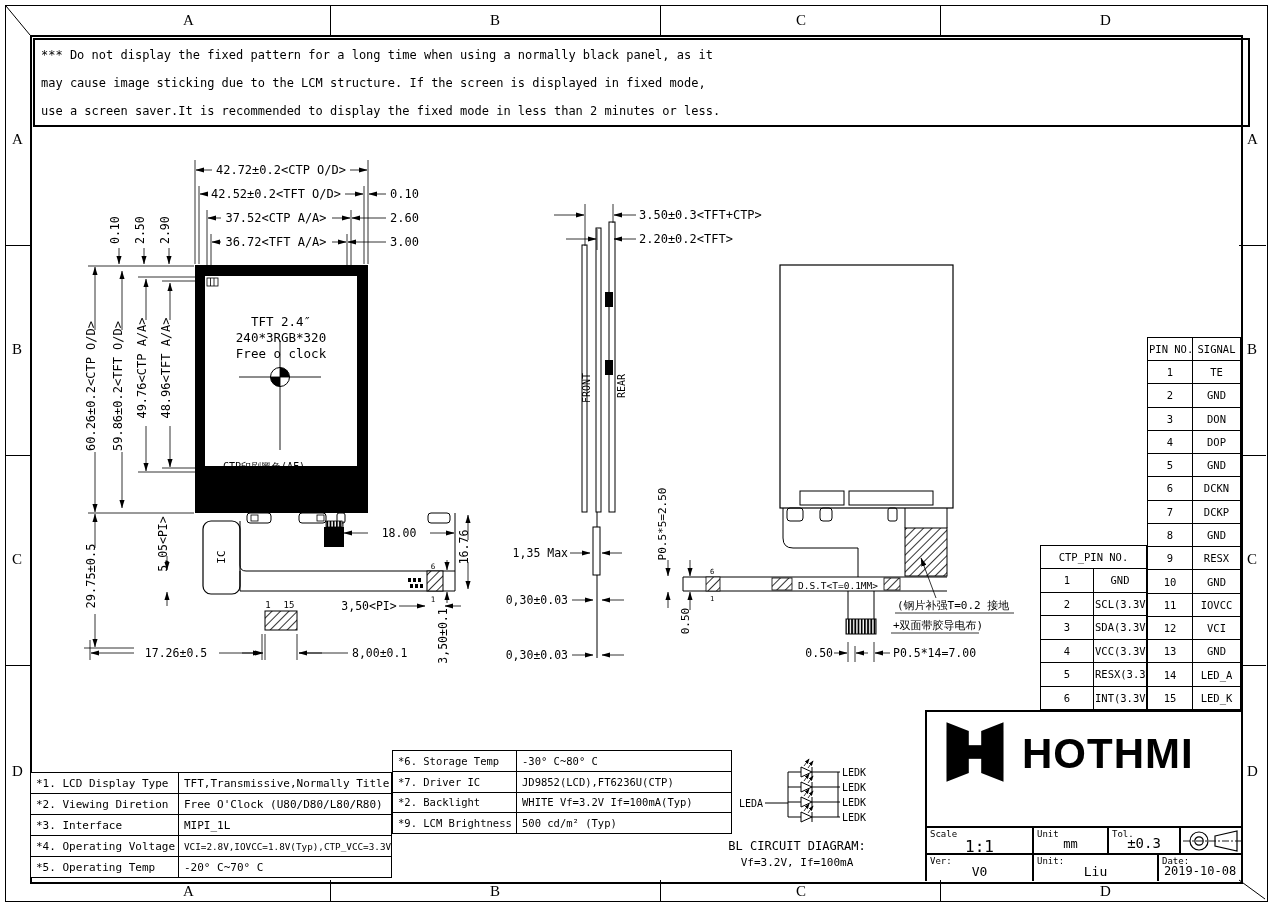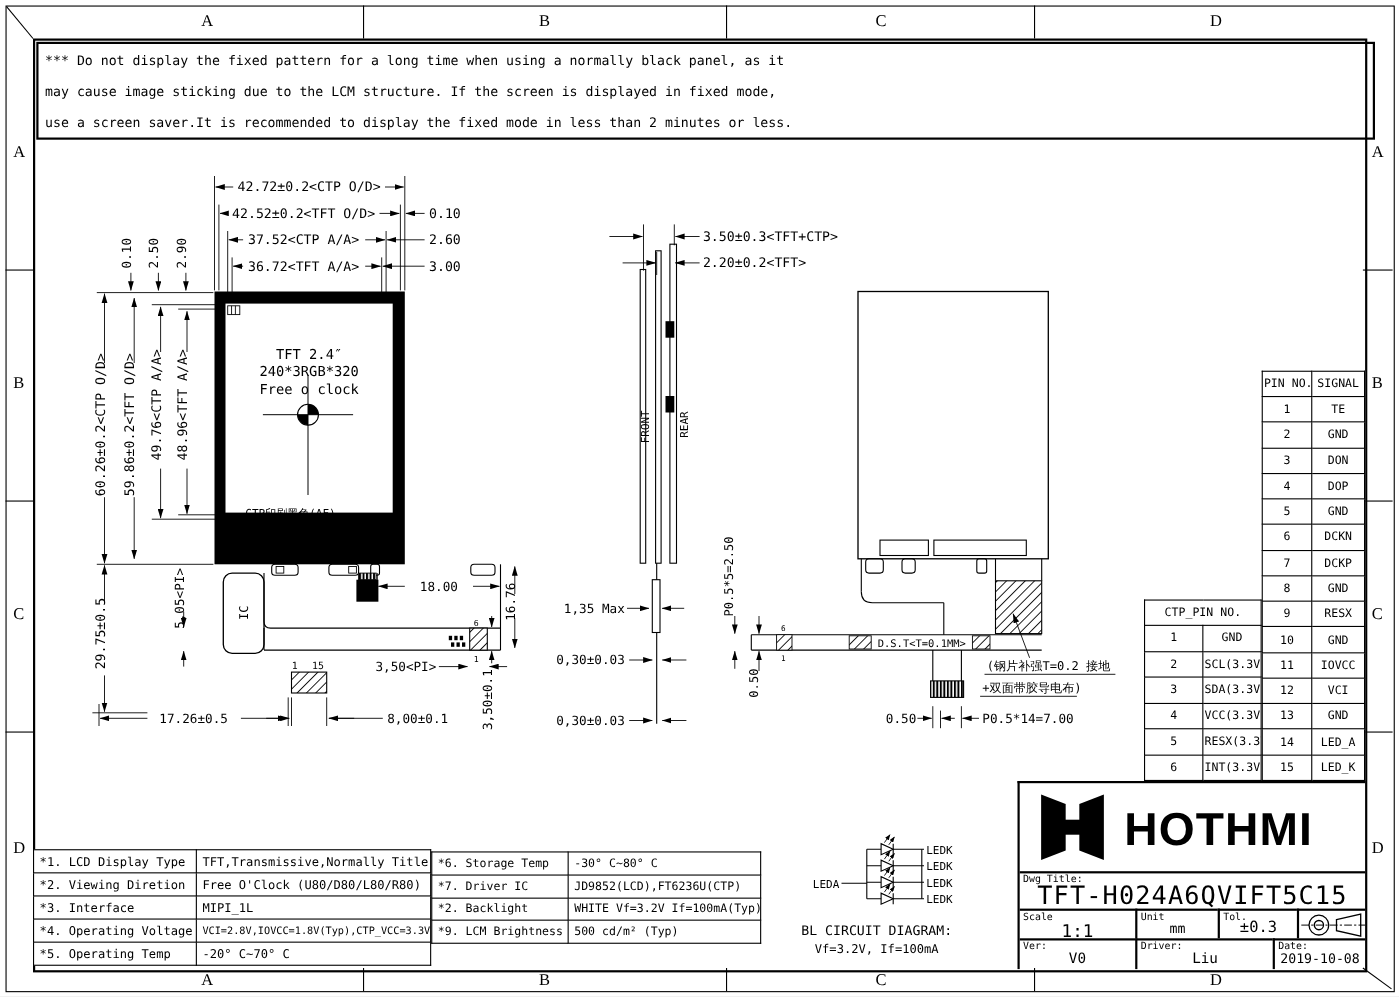--- a/index.html
+++ b/index.html
@@ -15,21 +15,21 @@
   .warn-box{left:33px;top:38px;width:1201px;height:83px;border:2px solid #000;
             font-size:12px;line-height:28px;padding:1px 6px;white-space:nowrap;}
   
   table{border-collapse:collapse;table-layout:fixed;background:#fff;}
   td,th{border:1.4px solid #000;font-weight:normal;overflow:hidden;white-space:nowrap;}
   .sig-table{left:1147px;top:337px;width:94px;height:373px;font-size:10.5px;}
   .sig-table td{text-align:center;}
   .ctp-table{left:1040px;top:545px;width:107px;height:165px;font-size:10.5px;}
   .ctp-table td{text-align:center;}
   .spec-l{left:30px;top:772px;width:362px;height:106px;font-size:11px;}
-  .spec-r{left:392px;top:774px;width:300px;height:84px;font-size:10.5px;}
+  .spec-r{left:392px;top:750px;width:340px;height:84px;font-size:10.5px;}
   .spec-l td,.spec-r td{text-align:left;padding:0 0 0 5px;}
   .spec-l td.v4{font-size:9.3px;}
   
   .tb{left:925px;top:710px;width:314px;height:169px;border-left:2px solid #000;border-top:2px solid #000;}
   .tb-row{position:absolute;left:0;width:100%;box-sizing:border-box;}
   .tb-cell{position:absolute;box-sizing:border-box;border-left:2px solid #000;border-top:2px solid #000;}
   .tb-cell:first-child{border-left:none;}
   .cell-lbl{position:absolute;left:3px;top:1px;font-size:9px;font-family:"DejaVu Sans Mono",monospace;}
   .cell-val{position:absolute;left:0;right:0;top:9px;text-align:center;font-size:13px;}
   .brand{font-family:"Liberation Sans",sans-serif;font-weight:bold;font-size:42px;
@@ -549,24 +549,20 @@
 
     <div class="tb-row" style="top:0;height:80px;">
       <svg class="abs" style="left:12px;top:9px;" width="72" height="62" viewBox="0 0 100 100">
         <path d="M4,2 L40,16 L40,84 L4,98 Z" fill="#000"></path>
         <path d="M96,2 L60,16 L60,84 L96,98 Z" fill="#000"></path>
         <rect x="38" y="39" width="24" height="22" fill="#000"></rect>
       </svg>
       <div class="abs brand" style="left:95px;top:21px;">HOTHMI</div>
     </div>
 
-    <div class="tb-row" style="top:80px;height:34px;border-top:2px solid #000;">
-      <span class="cell-lbl">Dwg Title:</span>
-      <div class="abs dwg-title" style="left:0;right:0;top:8px;text-align:center;">TFT-H024A6QVIFT5C15</div>
-    </div>
 
     <div class="tb-row" style="top:114px;height:27px;padding-left:45px;">
       <div class="tb-cell" style="left:0;width:105px;height:27px;">
         <span class="cell-lbl">Scale</span>
         <span class="cell-val" style="font-size:16px;">1:1</span>
       </div>
       <div class="tb-cell" style="left:105px;width:75px;height:27px;">
         <span class="cell-lbl">Unit</span>
         <span class="cell-val" style="font-size:12px;">mm</span>
       </div>
@@ -583,21 +579,21 @@
         </svg>
       </div>
     </div>
 
     <div class="tb-row" style="top:141px;height:40px;">
       <div class="tb-cell" style="left:0;width:105px;height:28px;">
         <span class="cell-lbl">Ver:</span>
         <span class="cell-val">V0</span>
       </div>
       <div class="tb-cell" style="left:105px;width:125px;height:28px;">
-        <span class="cell-lbl">Driver:</span>
+        <span class="cell-lbl">Unit:</span>
         <span class="cell-val">Liu</span>
       </div>
       <div class="tb-cell" style="left:230px;width:84px;height:28px;">
         <span class="cell-lbl">Date:</span>
         <span class="cell-val" style="font-size:12px;">2019-10-08</span>
       </div>
     </div>
   </div>
 
 </div>

